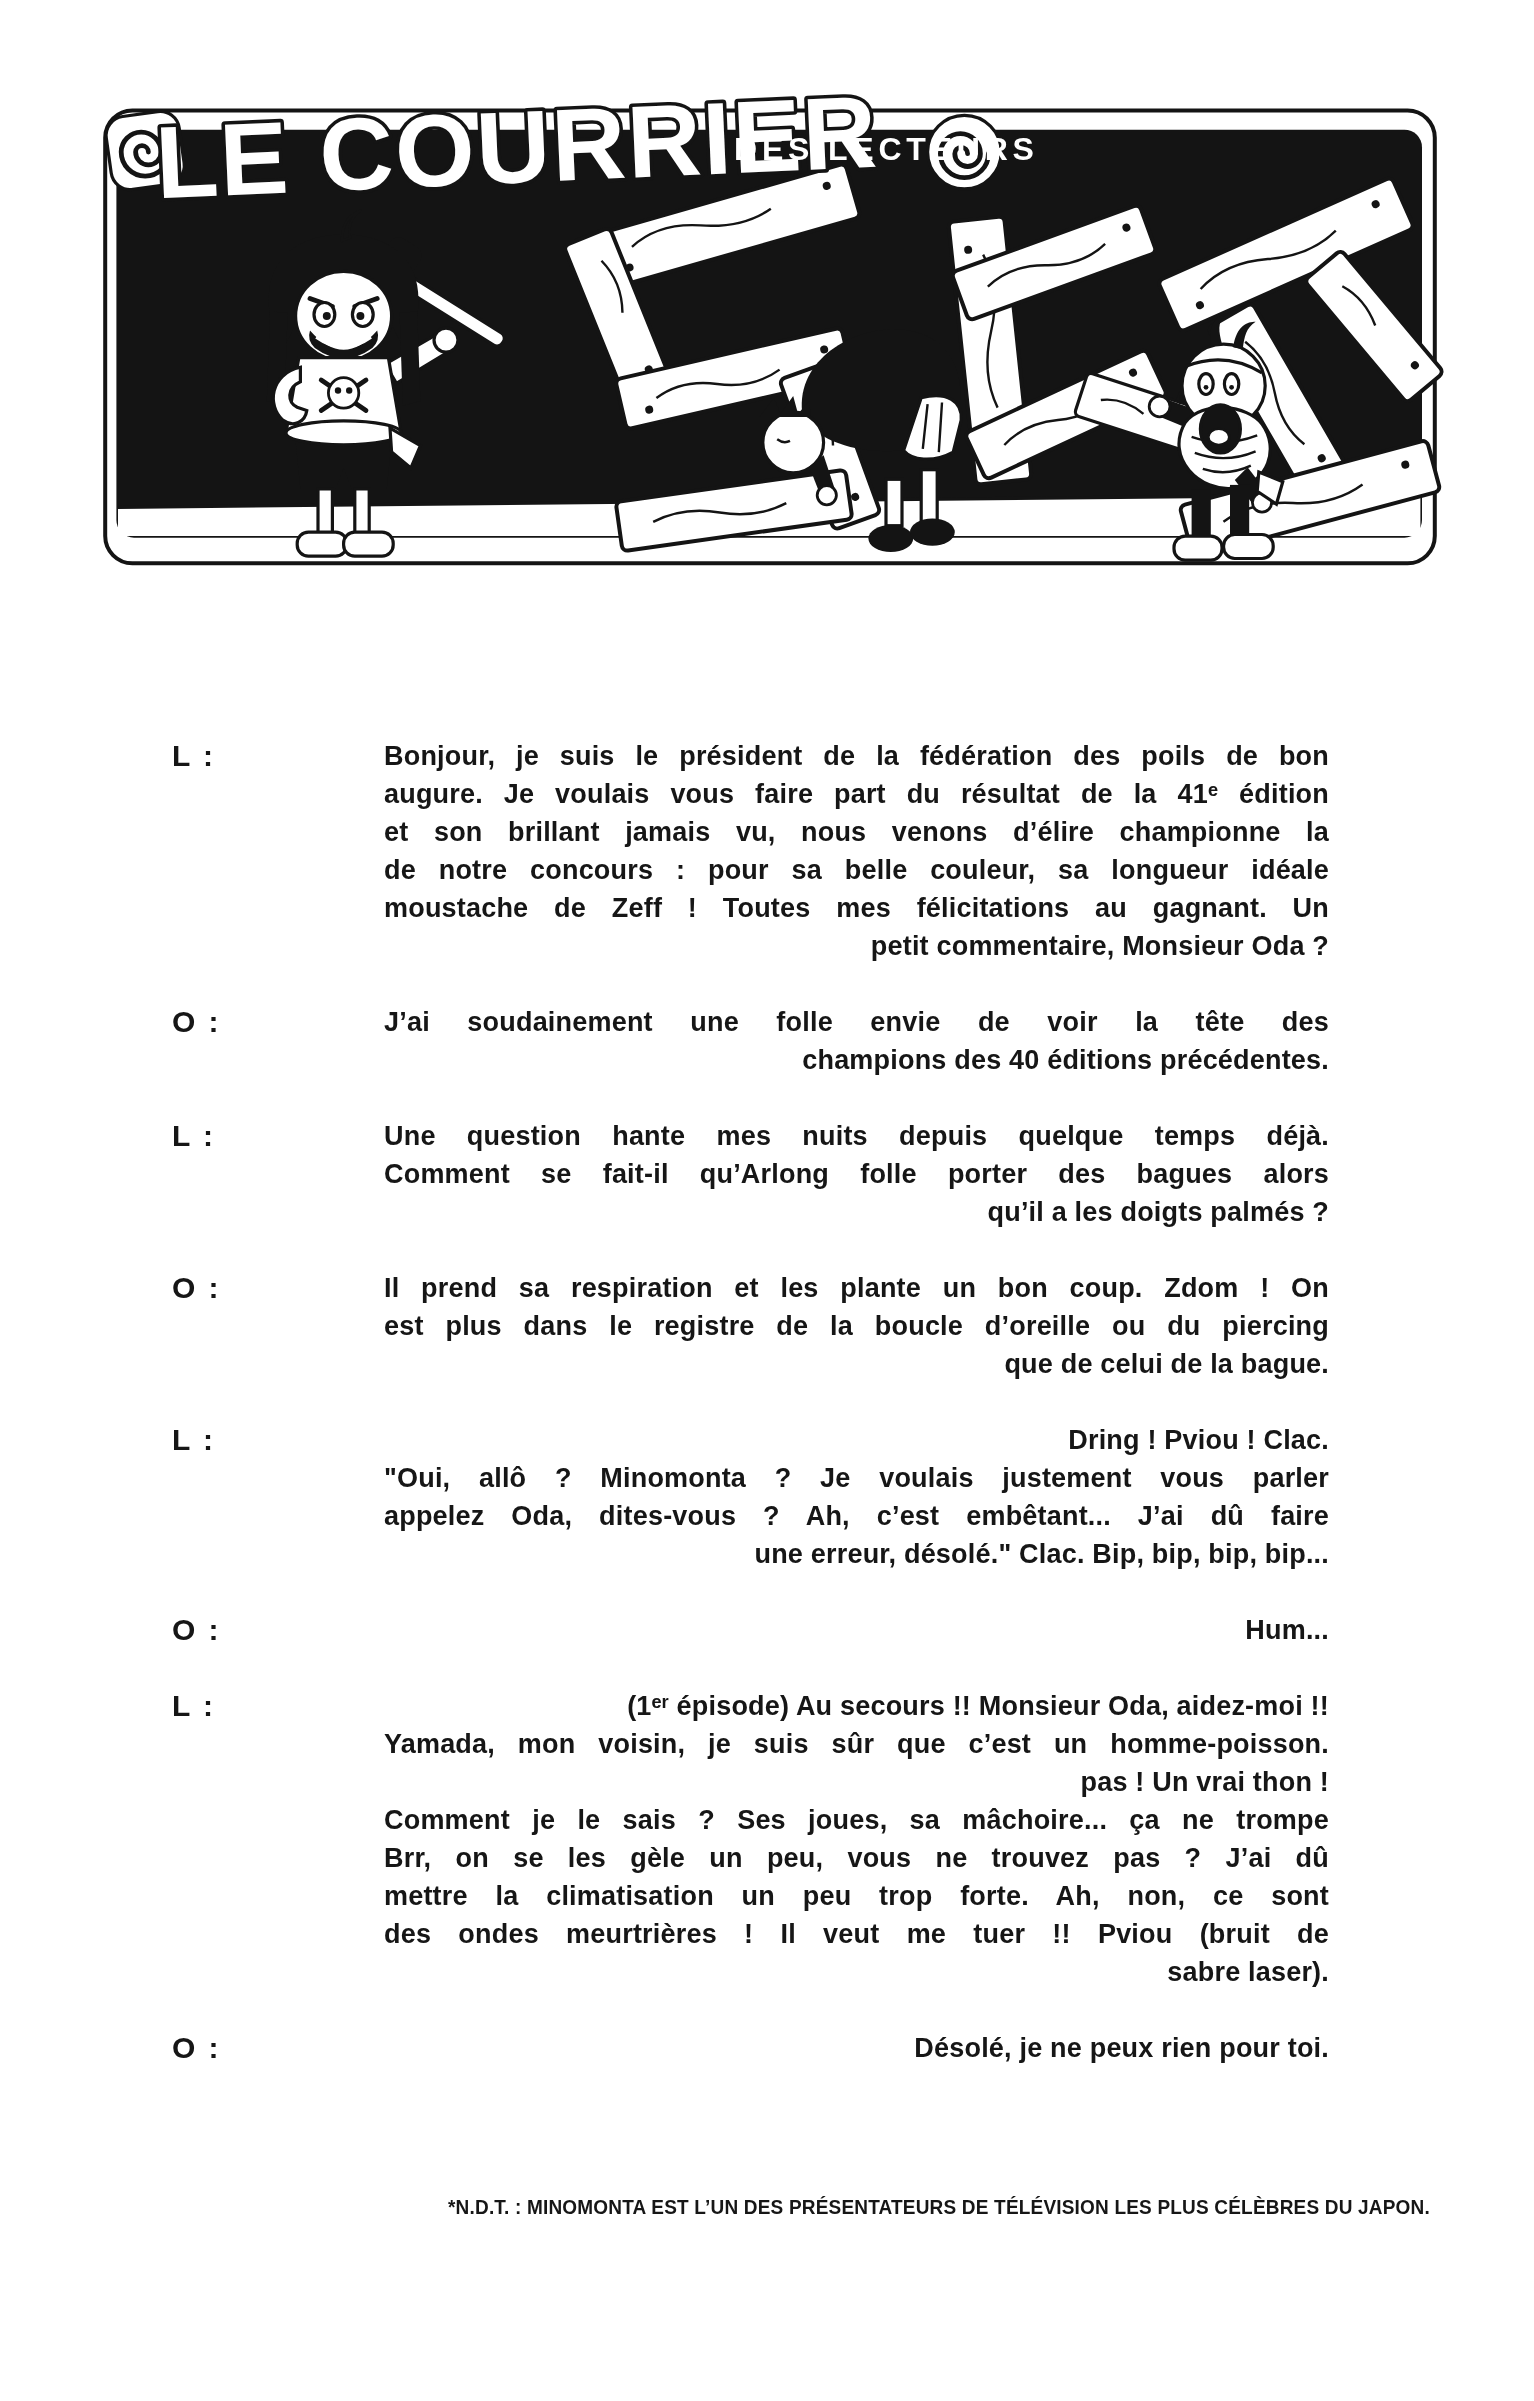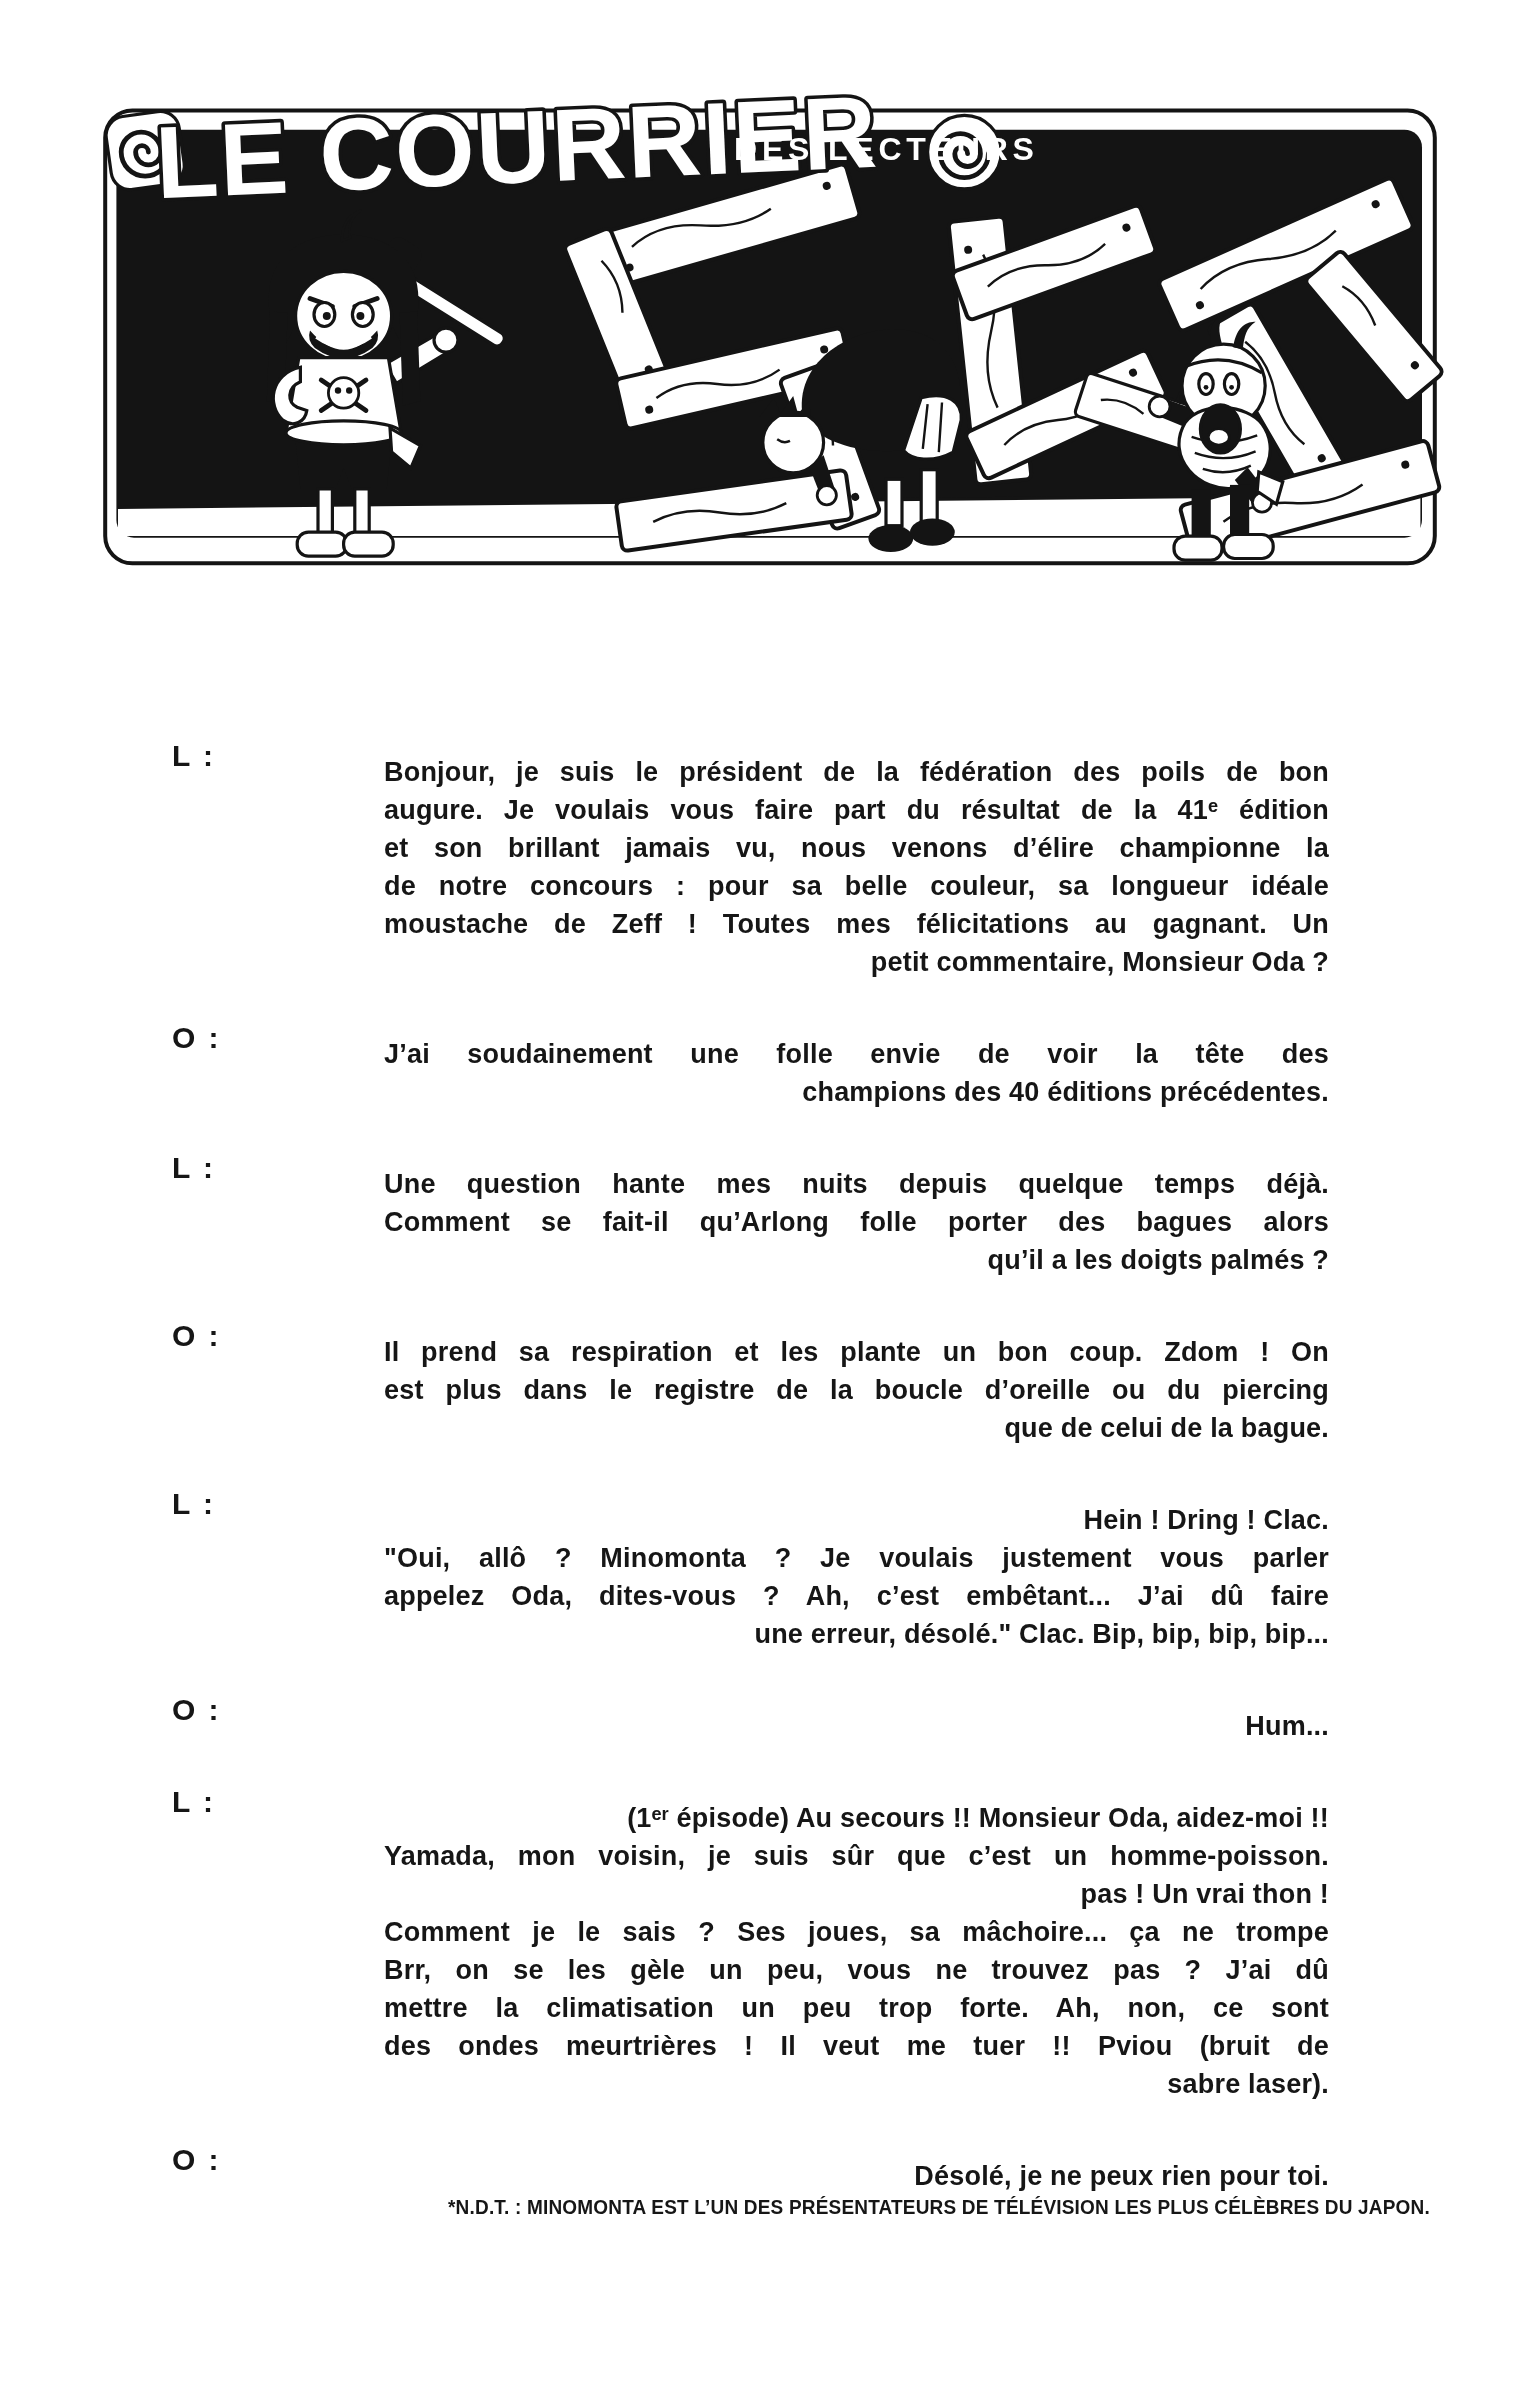--- a/index.html
+++ b/index.html
@@ -16,21 +16,20 @@
   .dlg-row{display:flex;align-items:flex-start;}
   .dlg-row + .dlg-row{margin-top:38px;}
   .dlg-label{
     flex:0 0 212px;
     font-size:30px;line-height:38px;font-weight:bold;letter-spacing:2.4px;
   }
   .dlg-body{
     flex:1;min-width:0;
     font-size:27px;line-height:38px;font-weight:bold;letter-spacing:0.2px;
     hyphens:none;
-    margin-top:16px;
   }
   .line{text-align:right;}
   .line.j{text-align:justify;text-align-last:justify;text-justify:inter-word;}
 
   .footnote{
     position:absolute;left:448px;top:2196px;width:1047px;
     font-size:20px;font-weight:bold;letter-spacing:0.2px;white-space:nowrap;
     transform:scaleX(0.95);transform-origin:left top;
   }
 </style>
@@ -249,21 +248,21 @@
       <div class="dlg-label">O :</div>
       <div class="dlg-body">
         <div class="line j">Il prend sa respiration et les plante un bon coup. Zdom ! On</div>
         <div class="line j">est plus dans le registre de la boucle d’oreille ou du piercing</div>
         <div class="line">que de celui de la bague.</div>
       </div>
     </div>
     <div class="dlg-row">
       <div class="dlg-label">L :</div>
       <div class="dlg-body">
-        <div class="line">Hein ! Dring ! Clac.</div>
+        <div class="line">Dring ! Pviou ! Clac.</div>
         <div class="line j">"Oui, allô ? Minomonta ? Je voulais justement vous parler</div>
         <div class="line j">appelez Oda, dites-vous ? Ah, c’est embêtant... J’ai dû faire</div>
         <div class="line">une erreur, désolé." Clac. Bip, bip, bip, bip...</div>
       </div>
     </div>
     <div class="dlg-row">
       <div class="dlg-label">O :</div>
       <div class="dlg-body">
         <div class="line">Hum...</div>
       </div>

